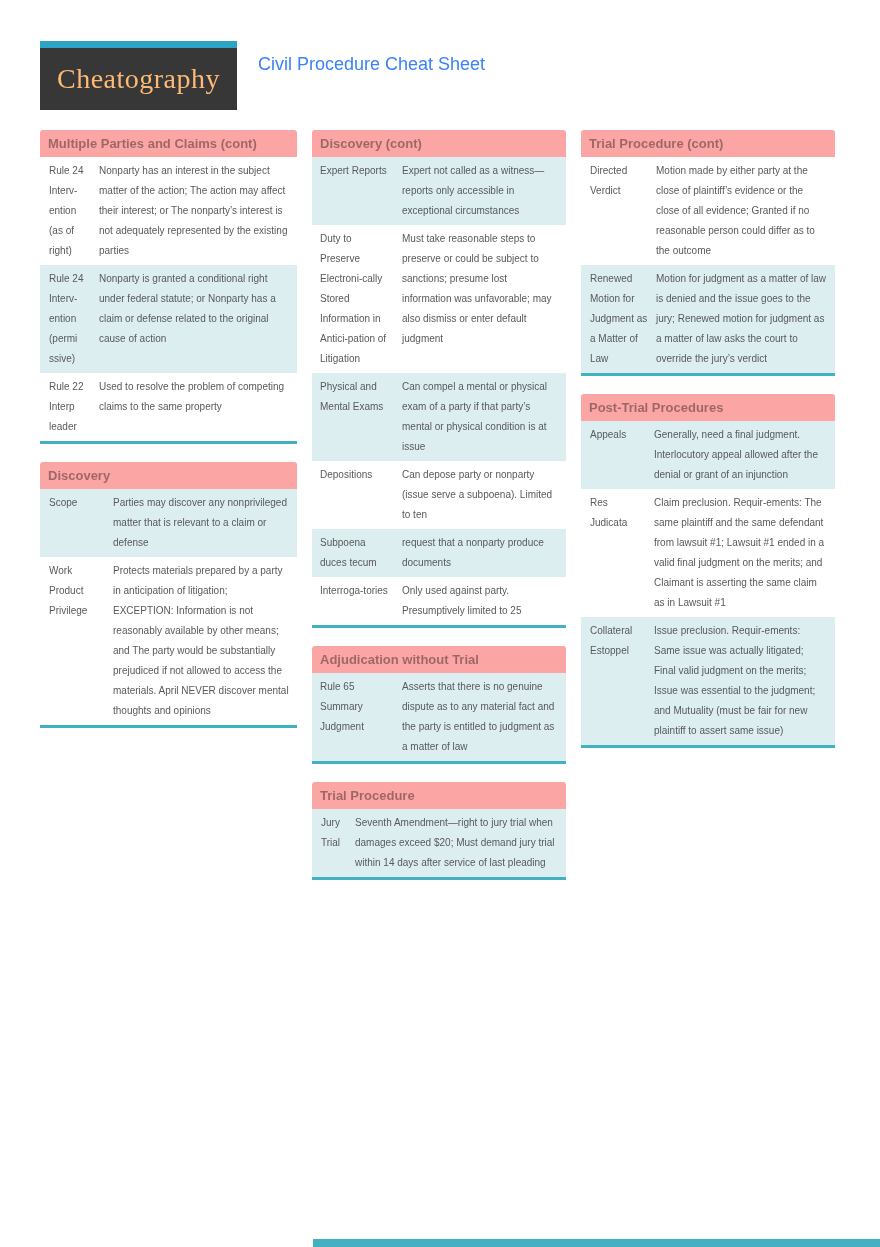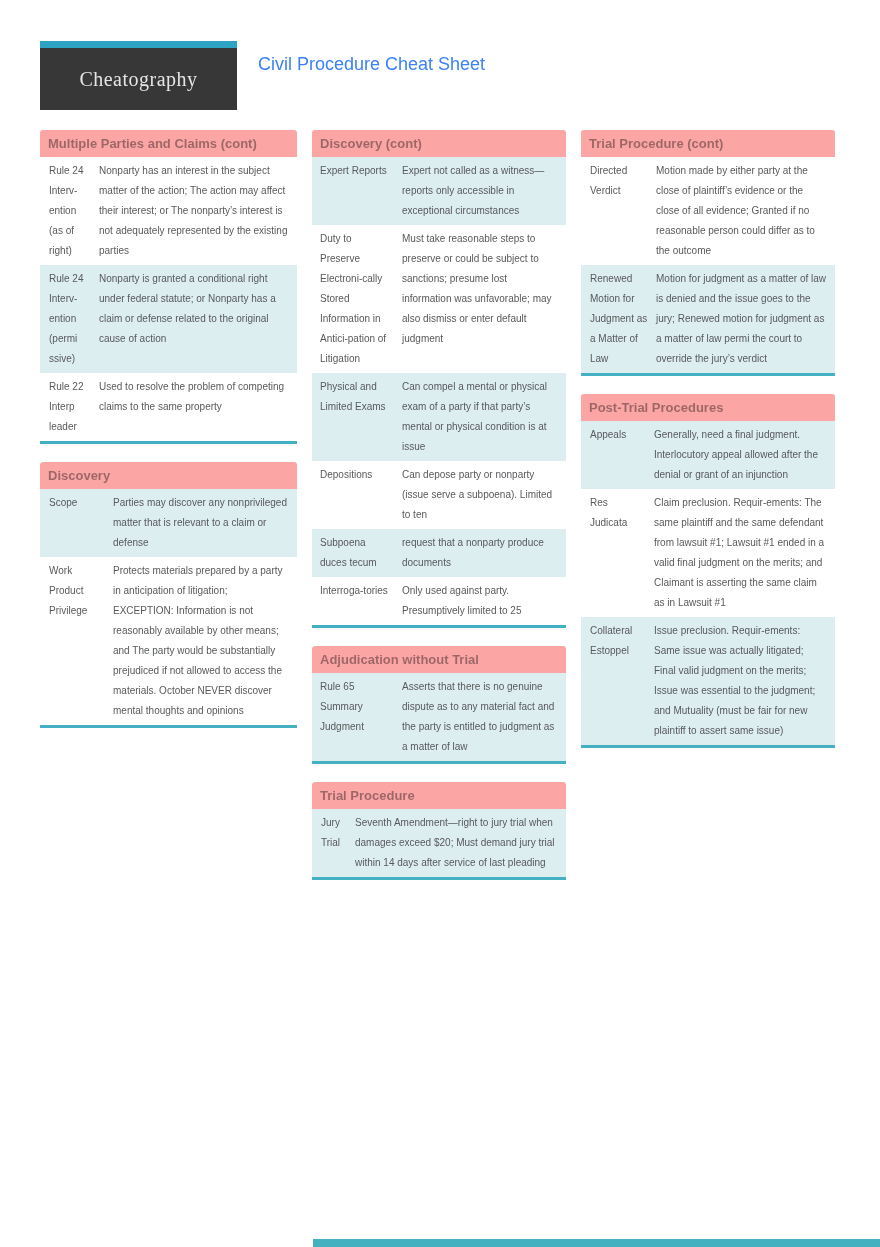--- a/index.html
+++ b/index.html
@@ -11,21 +11,21 @@
   }
   
   .logo-box {
     position:absolute; left:40px; top:41px; width:197px; height:69px;
     background:#373737; border-top:7px solid #2ea4c4;
     display:flex; align-items:center; justify-content:center;
     cursor:pointer;
   }
   .logo-text {
     font-family:"Liberation Serif","DejaVu Serif",serif;
-    color:#e5e5e5; font-size:20px; letter-spacing:0.5px;
+    color:#fdba74; font-size:28px; letter-spacing:0.5px;
   }
   .sheet-title {
     position:absolute; left:258px; top:54px;
     font-size:18px; color:#3b82f6;
   }
   
   .columns {
     position:absolute; top:130px; left:40px; width:796px;
     display:flex; gap:15px; align-items:flex-start;
   }
@@ -90,40 +90,40 @@
     </section>
 
     <section class="section tw56">
       <div class="section-header">Discovery</div>
       <div class="row shade">
         <div class="term">Scope</div>
         <div class="def">Parties may discover any nonprivileged matter that is relevant to a claim or defense</div>
       </div>
       <div class="row">
         <div class="term">Work Product Privilege</div>
-        <div class="def">Protects materials prepared by a party in anticipation of litigation; EXCEPTION: Information is not reasonably available by other means; and The party would be substantially prejudiced if not allowed to access the materials. October NEVER discover mental thoughts and opinions</div>
+        <div class="def">Protects materials prepared by a party in anticipation of litigation; EXCEPTION: Information is not reasonably available by other means; and The party would be substantially prejudiced if not allowed to access the materials. April NEVER discover mental thoughts and opinions</div>
       </div>
     </section>
 
   </div>
 
   <div class="col col2">
 
     <section class="section tw73">
       <div class="section-header">Discovery (cont)</div>
       <div class="row shade">
         <div class="term">Expert Reports</div>
         <div class="def">Expert not called as a witness—reports only accessible in exceptional circumstances</div>
       </div>
       <div class="row">
         <div class="term">Duty to Preserve Electroni-cally Stored Information in Antici-pation of Litigation</div>
         <div class="def">Must take reasonable steps to preserve or could be subject to sanctions; presume lost information was unfavorable; may also dismiss or enter default judgment</div>
       </div>
       <div class="row shade">
-        <div class="term">Physical and Limited Exams</div>
+        <div class="term">Physical and Mental Exams</div>
         <div class="def">Can compel a mental or physical exam of a party if that party’s mental or physical condition is at issue</div>
       </div>
       <div class="row">
         <div class="term">Depositions</div>
         <div class="def">Can depose party or nonparty (issue serve a subpoena). Limited to ten</div>
       </div>
       <div class="row shade">
         <div class="term">Subpoena duces tecum</div>
         <div class="def">request that a nonparty produce documents</div>
       </div>
@@ -154,21 +154,21 @@
   <div class="col col3">
 
     <section class="section tw58">
       <div class="section-header">Trial Procedure (cont)</div>
       <div class="row">
         <div class="term">Directed Verdict</div>
         <div class="def">Motion made by either party at the close of plaintiff’s evidence or the close of all evidence; Granted if no reasonable person could differ as to the outcome</div>
       </div>
       <div class="row shade">
         <div class="term">Renewed Motion for Judgment as a Matter of Law</div>
-        <div class="def">Motion for judgment as a matter of law is denied and the issue goes to the jury; Renewed motion for judgment as a matter of law permi the court to override the jury’s verdict</div>
+        <div class="def">Motion for judgment as a matter of law is denied and the issue goes to the jury; Renewed motion for judgment as a matter of law asks the court to override the jury’s verdict</div>
       </div>
     </section>
 
     <section class="section tw56b">
       <div class="section-header">Post-Trial Procedures</div>
       <div class="row shade">
         <div class="term">Appeals</div>
         <div class="def">Generally, need a final judgment. Interlocutory appeal allowed after the denial or grant of an injunction</div>
       </div>
       <div class="row">

